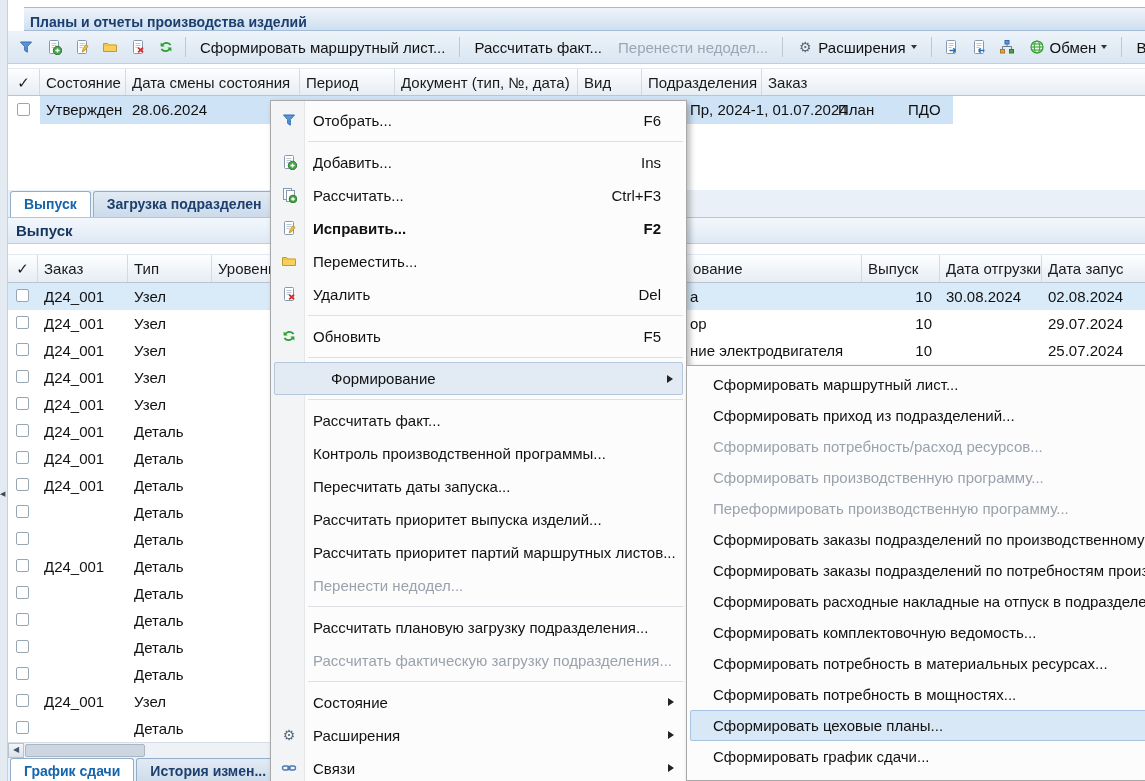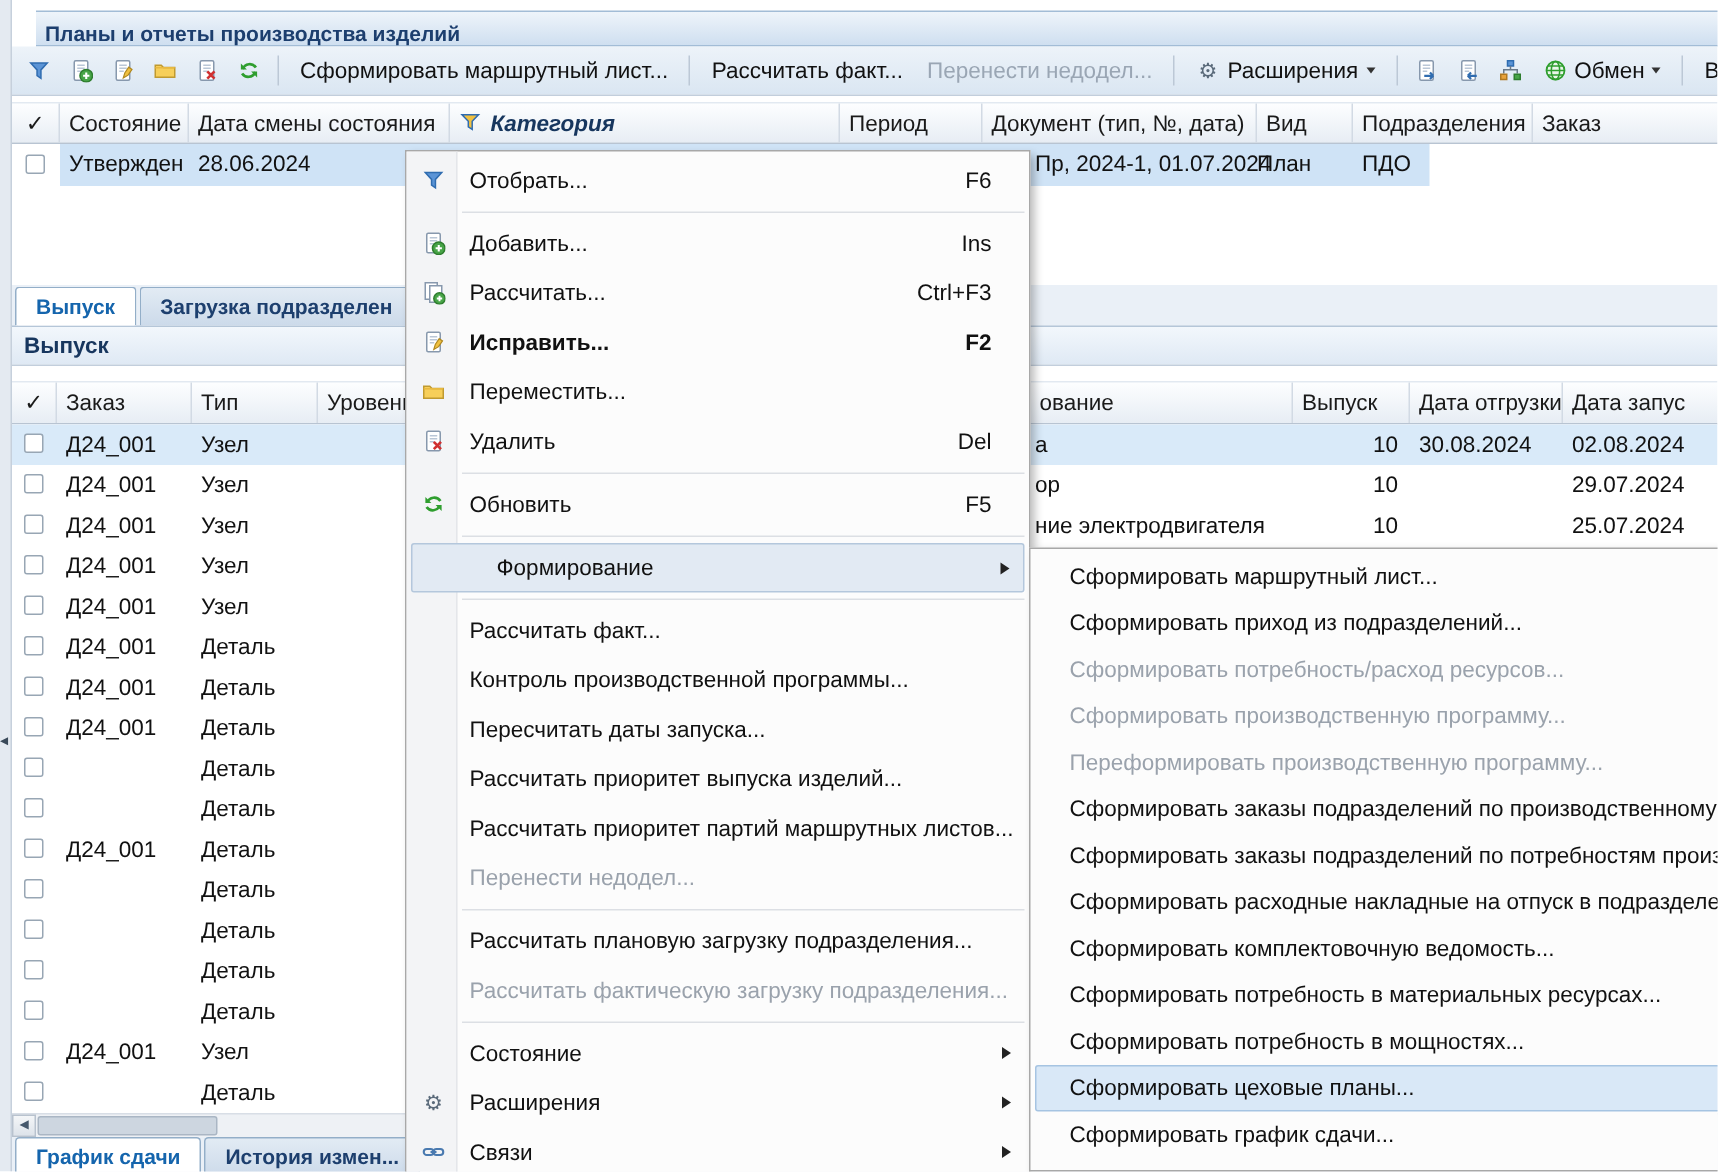--- a/index.html
+++ b/index.html
@@ -221,28 +221,20 @@
   <span class="tsep"></span>
   <span class="ttext">
       <span>Вид</span>
     </span>
 </div>
 
 <div id="t1-header" class="grid-header">
   <div class="hcell w1 center">✓</div>
   <div class="hcell w2">Состояние</div>
   <div class="hcell w3">Дата смены состояния</div>
-  <div class="hcell w4 cat-head">
-    <span class="icon" id="ic-cat">
-        <svg width="16" height="16" viewBox="0 0 16 16">
-          <path d="M2 2.5h11l-4.2 4.4v5.4l-2.6-1.7V6.9z" fill="#f0c040" stroke="#2f6cb0"></path>
-        </svg>
-      </span>
-    <span>Категория</span>
-  </div>
   <div class="hcell w5">Период</div>
   <div class="hcell w6">Документ (тип, №, дата)</div>
   <div class="hcell w7">Вид</div>
   <div class="hcell w8">Подразделения</div>
   <div class="hcell grow">Заказ</div>
 </div>
 
 <div id="t1-row">
   <span class="rowbg"></span>
   <span class="cb t1c" style="left:9px;top:7px;"></span>

